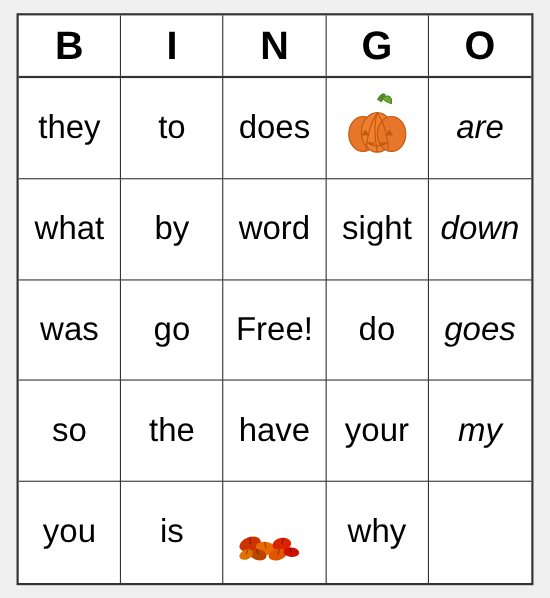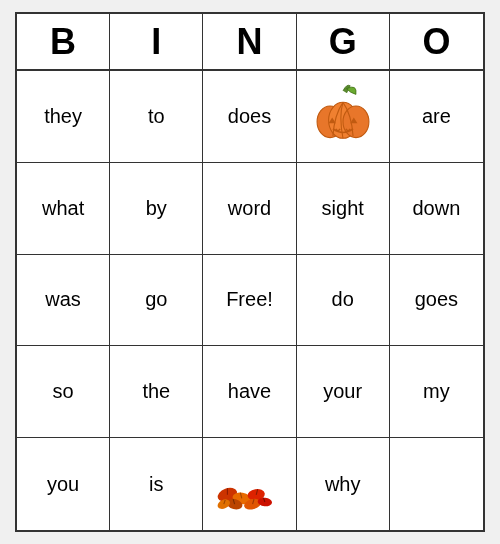--- a/index.html
+++ b/index.html
@@ -54,28 +54,29 @@
       grid-template-rows: repeat(5, 1fr);
       flex: 1;
     }
 
     .bingo-cell {
       display: flex;
       justify-content: center;
       align-items: center;
       border-right: 1px solid #333;
       border-bottom: 1px solid #333;
-      font-size: 20px;
+      font-size: 30px;
       font-family: Arial, sans-serif;
       text-align: center;
       padding: 4px;
     }
 
     .bingo-cell:nth-child(5n) {
       border-right: none;
+      font-style: italic;
     }
 
     .bingo-cell:nth-child(n+21) {
       border-bottom: none;
     }
 
     
     .pumpkin {
       width: 72px;
       height: 72px;

